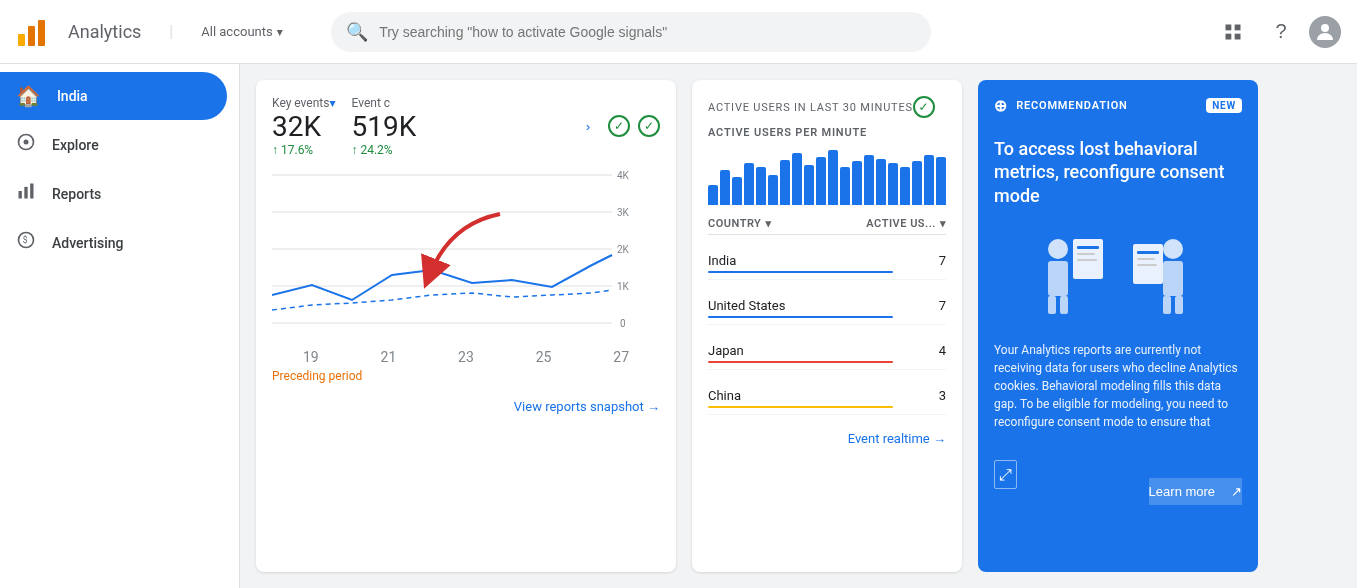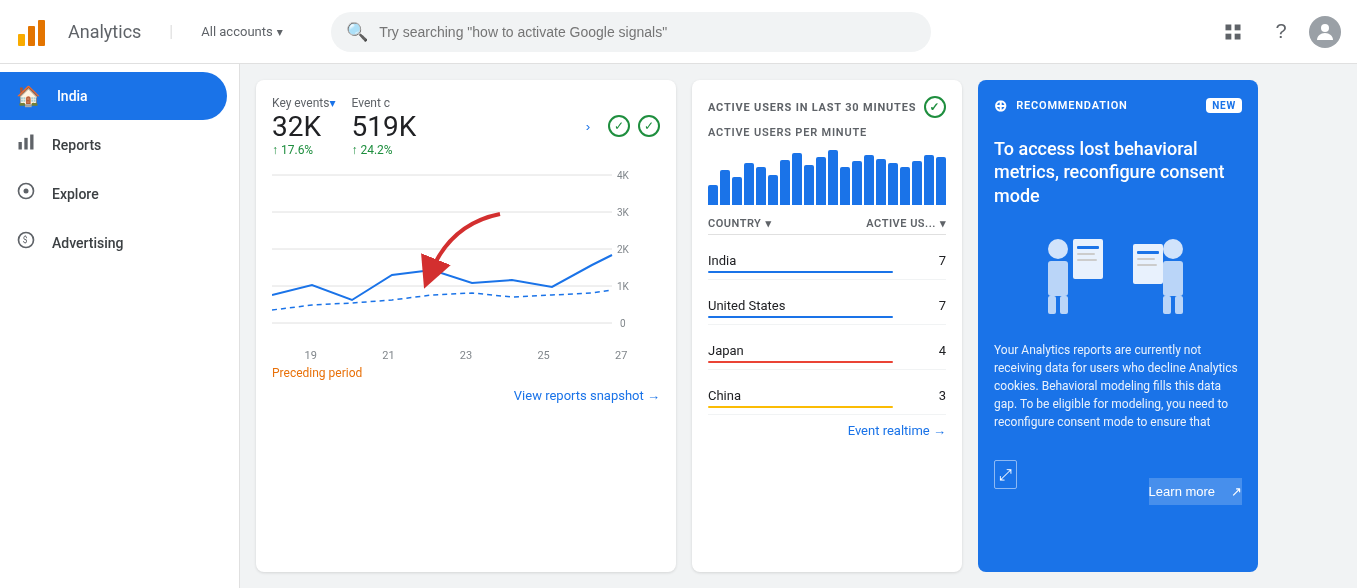--- a/index.html
+++ b/index.html
@@ -68,27 +68,27 @@
     .metrics-header { display: flex; align-items: center; gap: 16px; margin-bottom: 8px; }
     .metric-item { display: flex; flex-direction: column; }
     .metric-label { font-size: 12px; color: #5f6368; display: flex; align-items: center; }
     .metric-value { font-size: 28px; font-weight: 400; color: #202124; }
     .metric-change { font-size: 12px; color: #1e8e3e; display: flex; align-items: center; gap: 2px; }
     .metric-icons { margin-left: auto; display: flex; gap: 8px; }
     .nav-arrow { width: 24px; height: 24px; border-radius: 50%; border: none; background: transparent; cursor: pointer; display: flex; align-items: center; justify-content: center; color: #1a73e8; }
 
     
     .chart-container { position: relative; height: 180px; margin-top: 8px; }
-    .chart-x-labels { display: flex; justify-content: space-around; font-size: 11px; color: #80868b; margin-top: 4px; }
+    .chart-x-labels { display: flex; justify-content: space-around; font-size: 14px; color: #80868b; margin-top: 4px; }
     .preceding-label { font-size: 12px; color: #e8710a; margin-top: 4px; }
-    .view-link { font-size: 13px; color: #1a73e8; text-decoration: none; display: flex; align-items: center; gap: 4px; float: right; cursor: pointer; }
+    .view-link { font-size: 13px; color: #1a73e8; text-decoration: none; display: flex; align-items: center; gap: 4px; float: right; margin-top: 8px; cursor: pointer; }
 
     
     .realtime-card { width: 270px; flex-shrink: 0; }
-    .realtime-header { font-size: 11px; font-weight: 700; color: #5f6368; letter-spacing: 0.8px; text-transform: uppercase; display: flex; align-items: center; justify-content: space-between; }
+    .realtime-header { font-size: 11px; font-weight: 400; color: #5f6368; letter-spacing: 0.8px; text-transform: uppercase; display: flex; align-items: center; }
     .active-count { font-size: 56px; font-weight: 300; color: #202124; line-height: 1.1; }
     .per-minute-label { font-size: 11px; font-weight: 600; color: #5f6368; letter-spacing: 0.8px; text-transform: uppercase; margin: 8px 0 6px; }
     .bar-chart { display: flex; align-items: flex-end; gap: 2px; height: 60px; margin-bottom: 8px; }
     .bar { background: #1a73e8; border-radius: 2px 2px 0 0; }
     .table-header { display: flex; justify-content: space-between; font-size: 11px; font-weight: 600; color: #5f6368; letter-spacing: 0.5px; padding: 4px 0; border-bottom: 1px solid #e0e0e0; }
     .table-row { display: flex; justify-content: space-between; font-size: 13px; color: #202124; padding: 6px 0; border-bottom: 1px solid #f1f3f4; margin-top: 12px; }
 
     
     .recommendation-card {
       width: 280px; flex-shrink: 0; background: #1a73e8; border-radius: 8px;
@@ -159,35 +159,35 @@
 <div class="layout">
 
   <nav class="sidebar">
     <div class="nav-item active">
       <span class="nav-icon">🏠</span>
       <span class="nav-label">India</span>
     </div>
     <div class="nav-item">
       <span class="nav-icon">
         <svg width="20" height="20" viewBox="0 0 24 24">
+            <circle cx="12" cy="12" r="9" fill="none" stroke="#5f6368" stroke-width="2"></circle>
+            <circle cx="12" cy="12" r="3" fill="#5f6368"></circle>
+          </svg>
+      </span>
+      <span class="nav-label">Explore</span>
+    </div>
+    <div class="nav-item">
+      <span class="nav-icon">
+        <svg width="20" height="20" viewBox="0 0 24 24">
             <rect x="3" y="12" width="4" height="9" fill="#5f6368"></rect>
             <rect x="10" y="7" width="4" height="14" fill="#5f6368"></rect>
             <rect x="17" y="3" width="4" height="18" fill="#5f6368"></rect>
           </svg>
       </span>
       <span class="nav-label">Reports</span>
-    </div>
-    <div class="nav-item">
-      <span class="nav-icon">
-        <svg width="20" height="20" viewBox="0 0 24 24">
-            <circle cx="12" cy="12" r="9" fill="none" stroke="#5f6368" stroke-width="2"></circle>
-            <circle cx="12" cy="12" r="3" fill="#5f6368"></circle>
-          </svg>
-      </span>
-      <span class="nav-label">Explore</span>
     </div>
     <div class="nav-item">
       <span class="nav-icon">
         <svg width="20" height="20" viewBox="0 0 24 24">
             <circle cx="12" cy="12" r="9" fill="none" stroke="#5f6368" stroke-width="2"></circle>
             <text x="8" y="16" font-size="10" fill="#5f6368">$</text>
           </svg>
       </span>
       <span class="nav-label">Advertising</span>
     </div>

